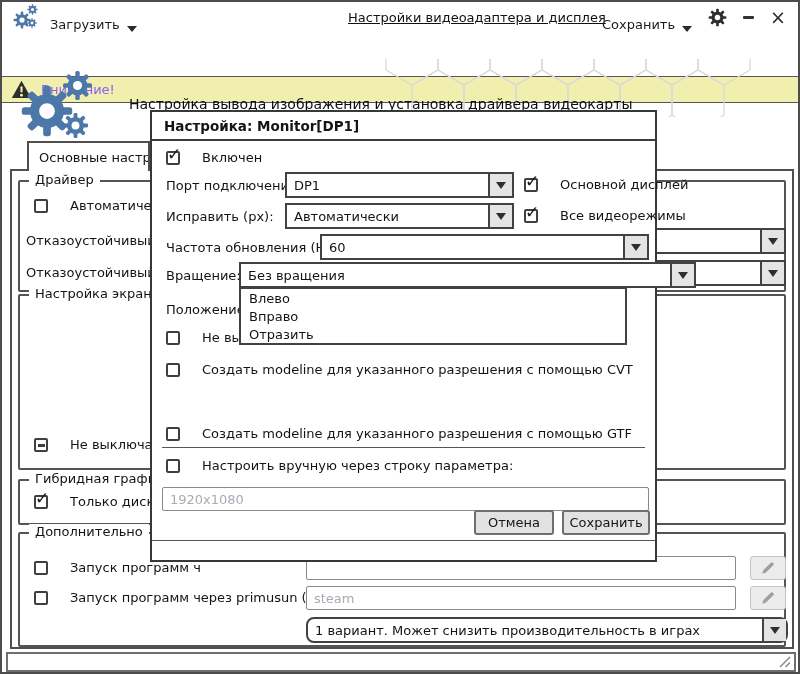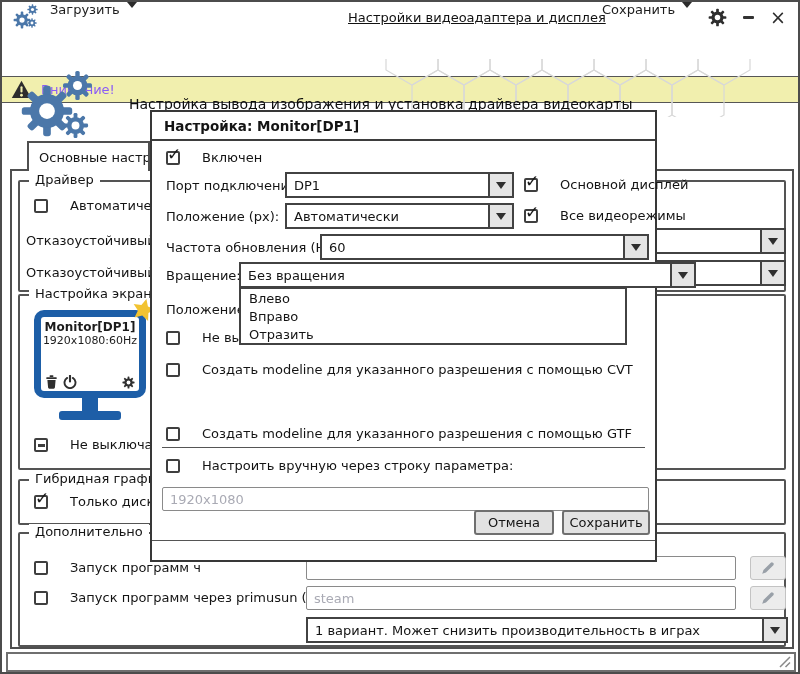--- a/index.html
+++ b/index.html
@@ -3,21 +3,21 @@
 <meta charset="utf-8">
 <style>
   * { box-sizing: border-box; }
   body { margin:0; background:#888; font-family:"DejaVu Sans","Liberation Sans",sans-serif; }
   .window { position:relative; width:800px; height:674px; background:#fff;
             border:2px solid #4c4c4c; overflow:hidden; }
   .abs { position:absolute; }
 
   
   .titlebar { position:absolute; left:2px; top:0; right:2px; height:30px; background:#fff; }
-  .menuitem { position:absolute; top:0; height:30px; display:flex; align-items:flex-start; gap:7px;
+  .menuitem { position:absolute; top:0; height:30px; display:flex; align-items:flex-end; gap:7px;
               font-size:13px; color:#1c1c1c; cursor:default; }
   .caret { width:0; height:0; border-left:5px solid transparent; border-right:5px solid transparent;
            border-top:6px solid #2b2b2b; }
   .win-title { position:absolute; left:344px; top:0; height:30px; display:flex; align-items:center;
                font-size:13px; color:#111;text-decoration:underline; }
   .tb-right { position:absolute; right:10px; top:0; height:30px; display:flex; align-items:center; gap:16px; }
   .min-bar { display:inline-block; width:11px; height:3px; background:#333; border-radius:1px; }
   .close-x { font-size:19px; color:#2d2d2d; line-height:1; }
 
   
@@ -201,45 +201,20 @@
       <div class="combo-val"></div>
       <div class="combo-btn">
           <span class="tri"></span>
         </div>
     </div>
   </div>
 
   <div class="group" style="left:16px; top:292px; width:768px; height:176px;">
     <span class="legend">Настройка экрана</span>
 
-    <div class="monitor">
-      <div class="mon-screen">
-        <div class="mon-name">Monitor[DP1]</div>
-        <div class="mon-mode">1920x1080:60Hz</div>
-        <div class="mon-icons">
-          <svg width="13" height="14" viewBox="0 0 13 15" fill="#2f2f2f">
-            <rect x="4.4" y="0.4" width="4.2" height="1.7" rx="0.8"></rect>
-            <rect x="0.8" y="2.5" width="11.4" height="1.7" rx="0.8"></rect>
-            <path d="M2.1 5.3h8.8l-0.75 8.2a1.3 1.3 0 0 1-1.3 1.2H4.15a1.3 1.3 0 0 1-1.3-1.2z"></path>
-          </svg>
-          <svg width="14" height="14" viewBox="0 0 14 14">
-            <path d="M7 0.8v5.6" stroke="#2f2f2f" stroke-width="2.1" stroke-linecap="round" fill="none"></path>
-            <path d="M4.2 2.9a5.5 5.5 0 1 0 5.6 0" fill="none" stroke="#2f2f2f" stroke-width="1.9" stroke-linecap="round"></path>
-          </svg>
-          <svg width="13" height="13" viewBox="0 0 24 24" style="margin-left:auto">
-            <use href="#gear" fill="#2f2f2f"></use>
-          </svg>
-        </div>
-      </div>
-      <div class="mon-neck"></div>
-      <div class="mon-base"></div>
-      <svg class="star" width="27" height="27" viewBox="0 0 24 24">
-        <path d="M12 1.4l3 6.3 6.9.8-5.1 4.7 1.4 6.8-6.2-3.4-6.2 3.4 1.4-6.8L2.1 8.5l6.9-.8z" fill="#f2c331"></path>
-      </svg>
-    </div>
 
     <div class="cbrow" style="left:14px; top:141px;">
       <span class="cb indet"></span>
       <span>Не выключать ди</span>
     </div>
   </div>
 
   <div class="group" style="left:16px; top:477px; width:768px; height:46px;">
     <span class="legend">Гибридная графика</span>
     <div class="cbrow" style="left:14px; top:13px;">
@@ -266,21 +241,21 @@
       <span class="cb"></span>
       <span>Запуск программ через primusun (nVidia):</span>
     </div>
     <input class="tinput" style="left: 286px; top: 52px; width: 430px; height: 24px;" placeholder="steam">
     <div class="editbtn" style="left:730px; top:52px; width:36px; height:24px;">
       <svg width="16" height="16" viewBox="0 0 18 18">
         <path d="M2.5 15.5l1.4-4.2 8.3-8.3a1.6 1.6 0 0 1 2.3 0l.5.5a1.6 1.6 0 0 1 0 2.3l-8.3 8.3z" fill="#99a0a8"></path>
       </svg>
     </div>
 
-    <div class="combo" style="left:286px; top:83px; width:482px; height:26px;">
+    <div class="combo" style="left:286px; top:83px; width:482px; height:26px;border-radius:8px;">
       <div class="combo-val">1 вариант. Может снизить производительность в играх</div>
       <div class="combo-btn">
           <span class="tri"></span>
         </div>
     </div>
   </div>
 
   <div class="statusbar">
     <svg class="grip" width="14" height="14" viewBox="0 0 14 14">
       <path d="M13 3 L3 13 M13 8.5 L8.5 13" stroke="#8a8a8a" stroke-width="1.5" fill="none"></path>
@@ -301,21 +276,21 @@
       <div class="combo-val">DP1</div>
       <div class="combo-btn">
           <span class="tri"></span>
         </div>
     </div>
     <div class="cbrow" style="left:372px; top:65px;">
       <span class="cb checked"></span>
       <span>Основной дисплей</span>
     </div>
 
-    <span class="lbl" style="left:14px; top:97px;">Положение (px):</span>
+    <span class="lbl" style="left:14px; top:97px;">Исправить (px):</span>
     <div class="combo" style="left:133px; top:91px; width:229px; height:26px;">
       <div class="combo-val">Автоматически</div>
       <div class="combo-btn">
           <span class="tri"></span>
         </div>
     </div>
     <div class="cbrow" style="left:372px; top:96px;">
       <span class="cb checked"></span>
       <span>Все видеорежимы</span>
     </div>

